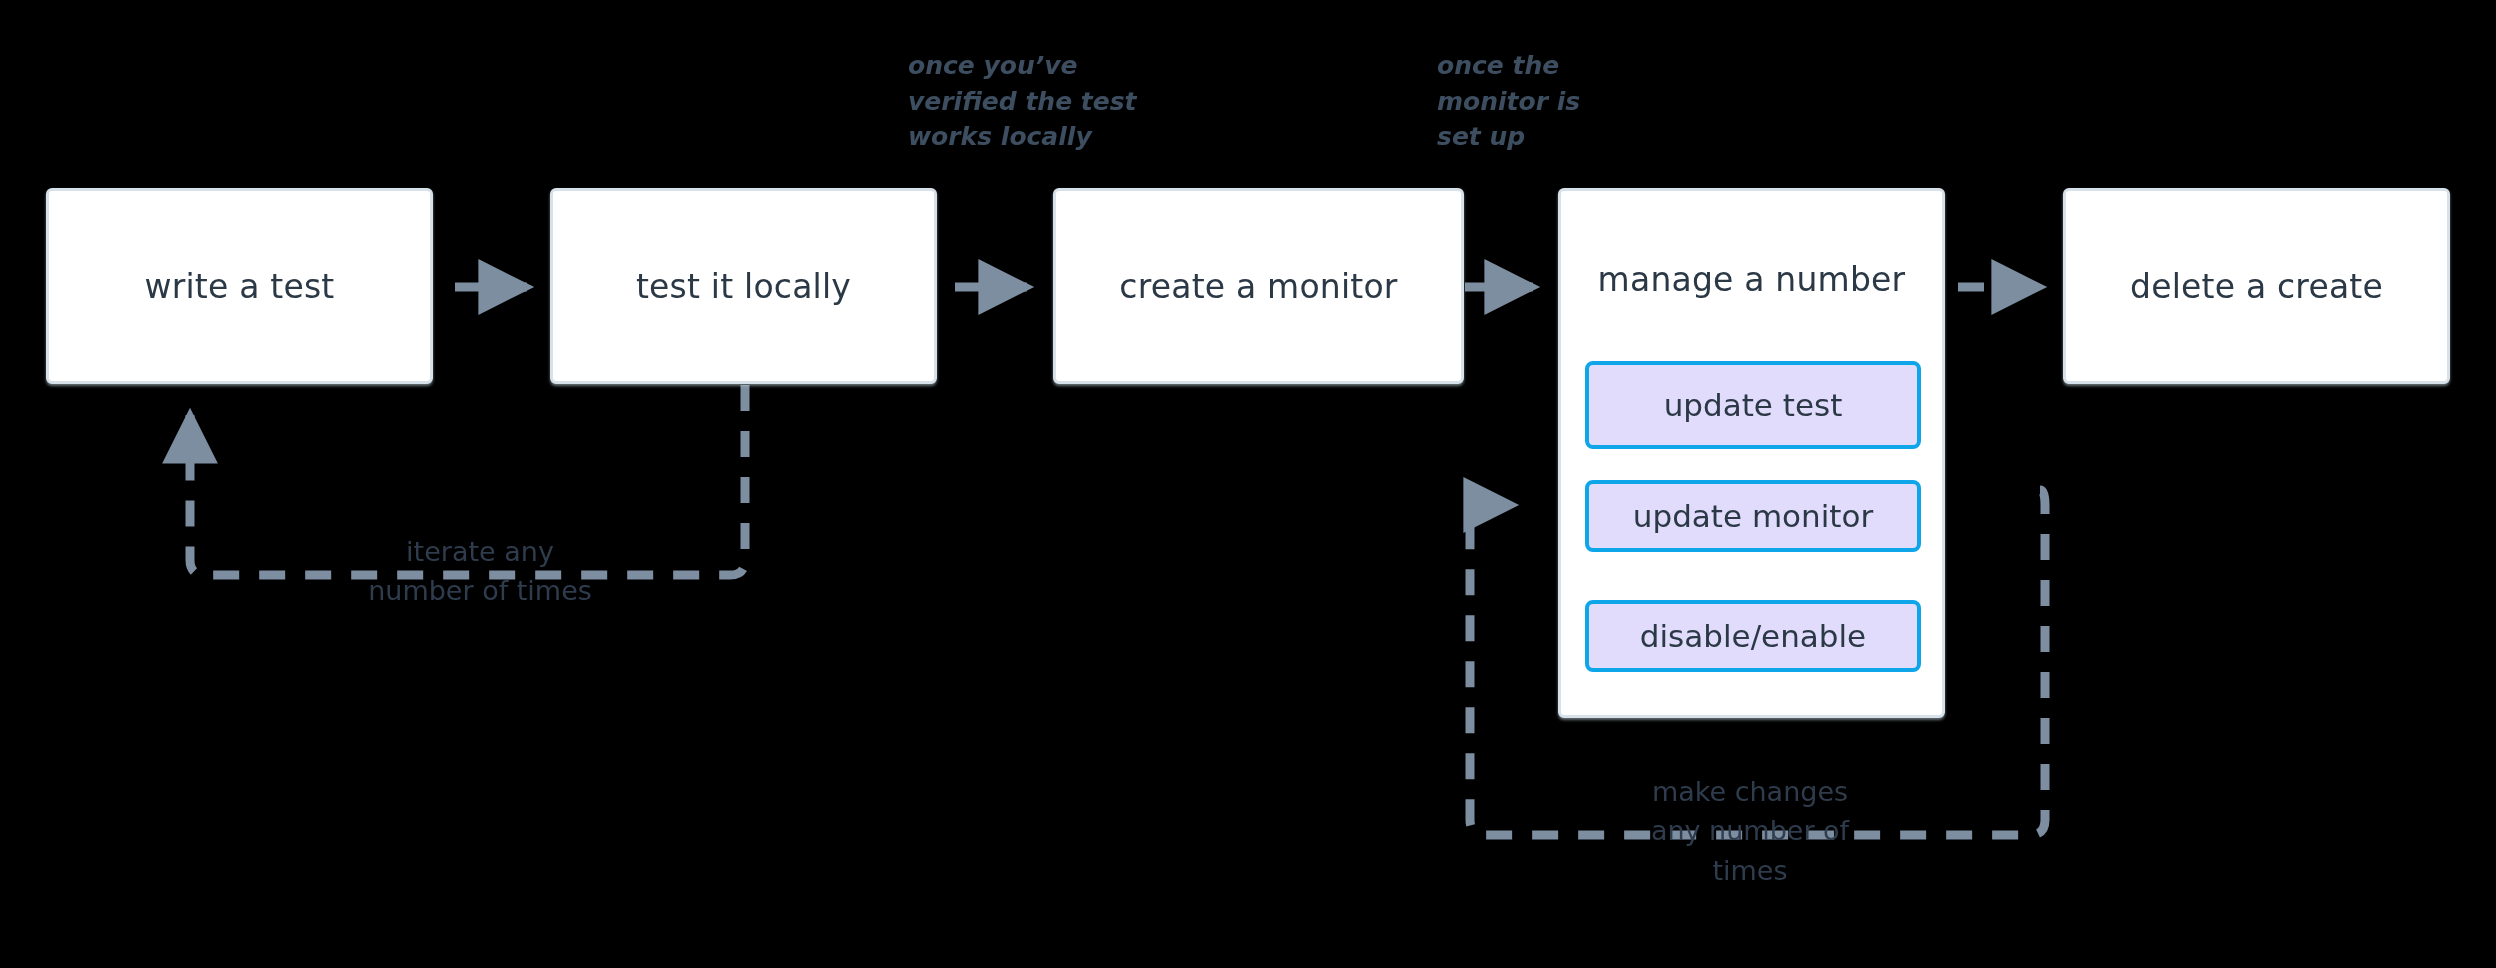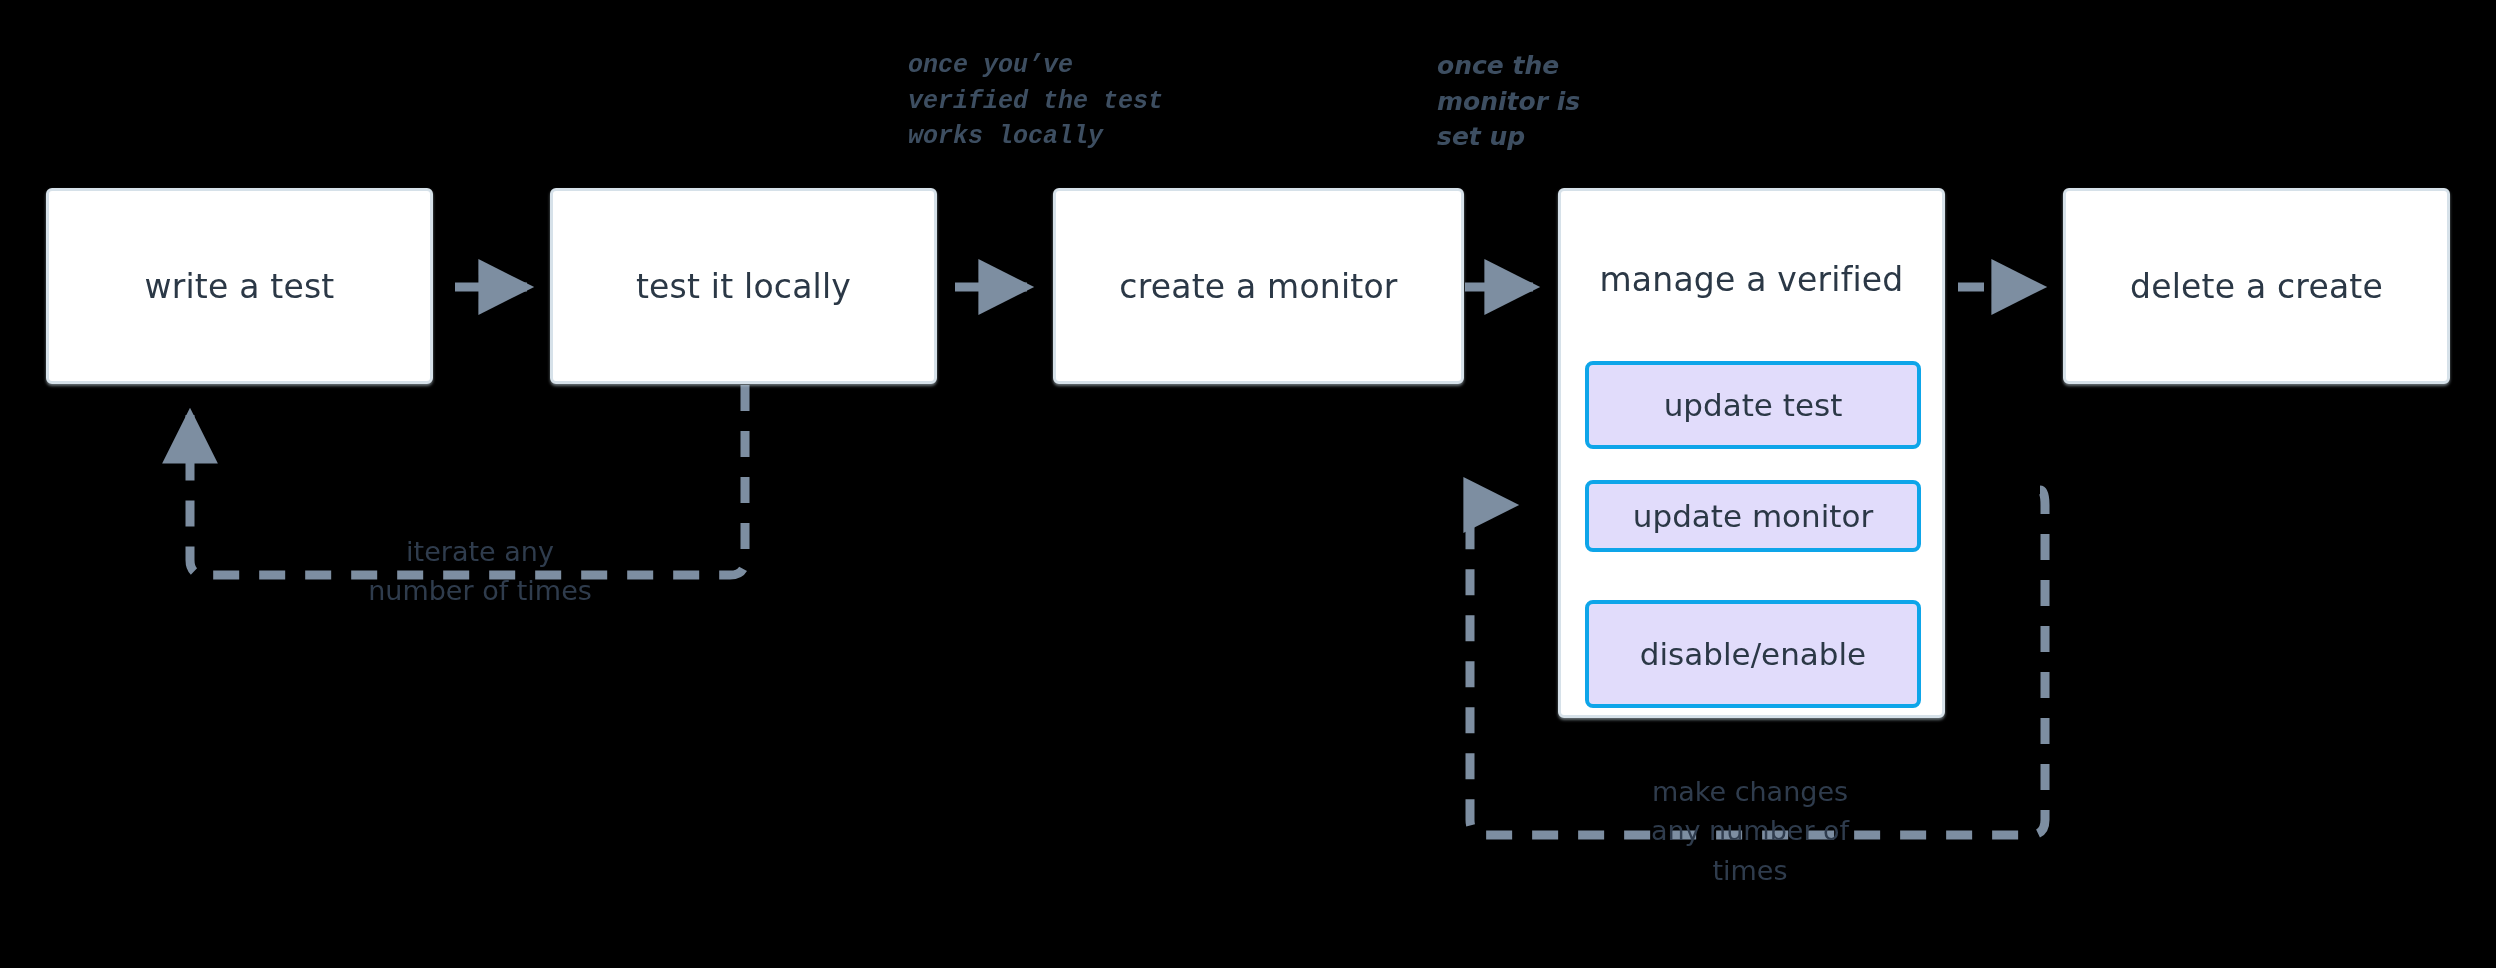--- a/index.html
+++ b/index.html
@@ -136,40 +136,40 @@
 
   <div class="node simple" style="left:550px; top:188px; width:387px; height:196px;">
     <div class="node-label">test it locally</div>
   </div>
 
   <div class="node simple" style="left:1053px; top:188px; width:411px; height:196px;">
     <div class="node-label">create a monitor</div>
   </div>
 
   <div class="node composite" style="left:1558px; top:188px; width:387px; height:530px;">
-    <div class="node-label">manage a verified</div>
+    <div class="node-label">manage a number</div>
 
     <div class="subnode" style="left:24px; top:170px; width:336px; height:88px;">
       <div class="subnode-label">update test</div>
     </div>
 
     <div class="subnode" style="left:24px; top:289px; width:336px; height:72px;">
       <div class="subnode-label">update monitor</div>
     </div>
 
-    <div class="subnode" style="left:24px; top:409px; width:336px; height:108px;">
+    <div class="subnode" style="left:24px; top:409px; width:336px; height:72px;">
       <div class="subnode-label">disable/enable</div>
     </div>
   </div>
 
   <div class="node simple" style="left:2063px; top:188px; width:387px; height:196px;">
     <div class="node-label">delete a create</div>
   </div>
 
-  <div class="annotation" style="left:908px; top:48px; width:300px;font-family:Liberation Mono, monospace;">once you’ve
+  <div class="annotation" style="left:908px; top:48px; width:300px;">once you’ve
 verified the test
 works locally</div>
 
   <div class="annotation" style="left:1437px; top:48px; width:260px;">once the
 monitor is
 set up</div>
 
   <div class="loop-label" style="left:315px; top:532px; width:330px;">iterate any
 number of times</div>
 

